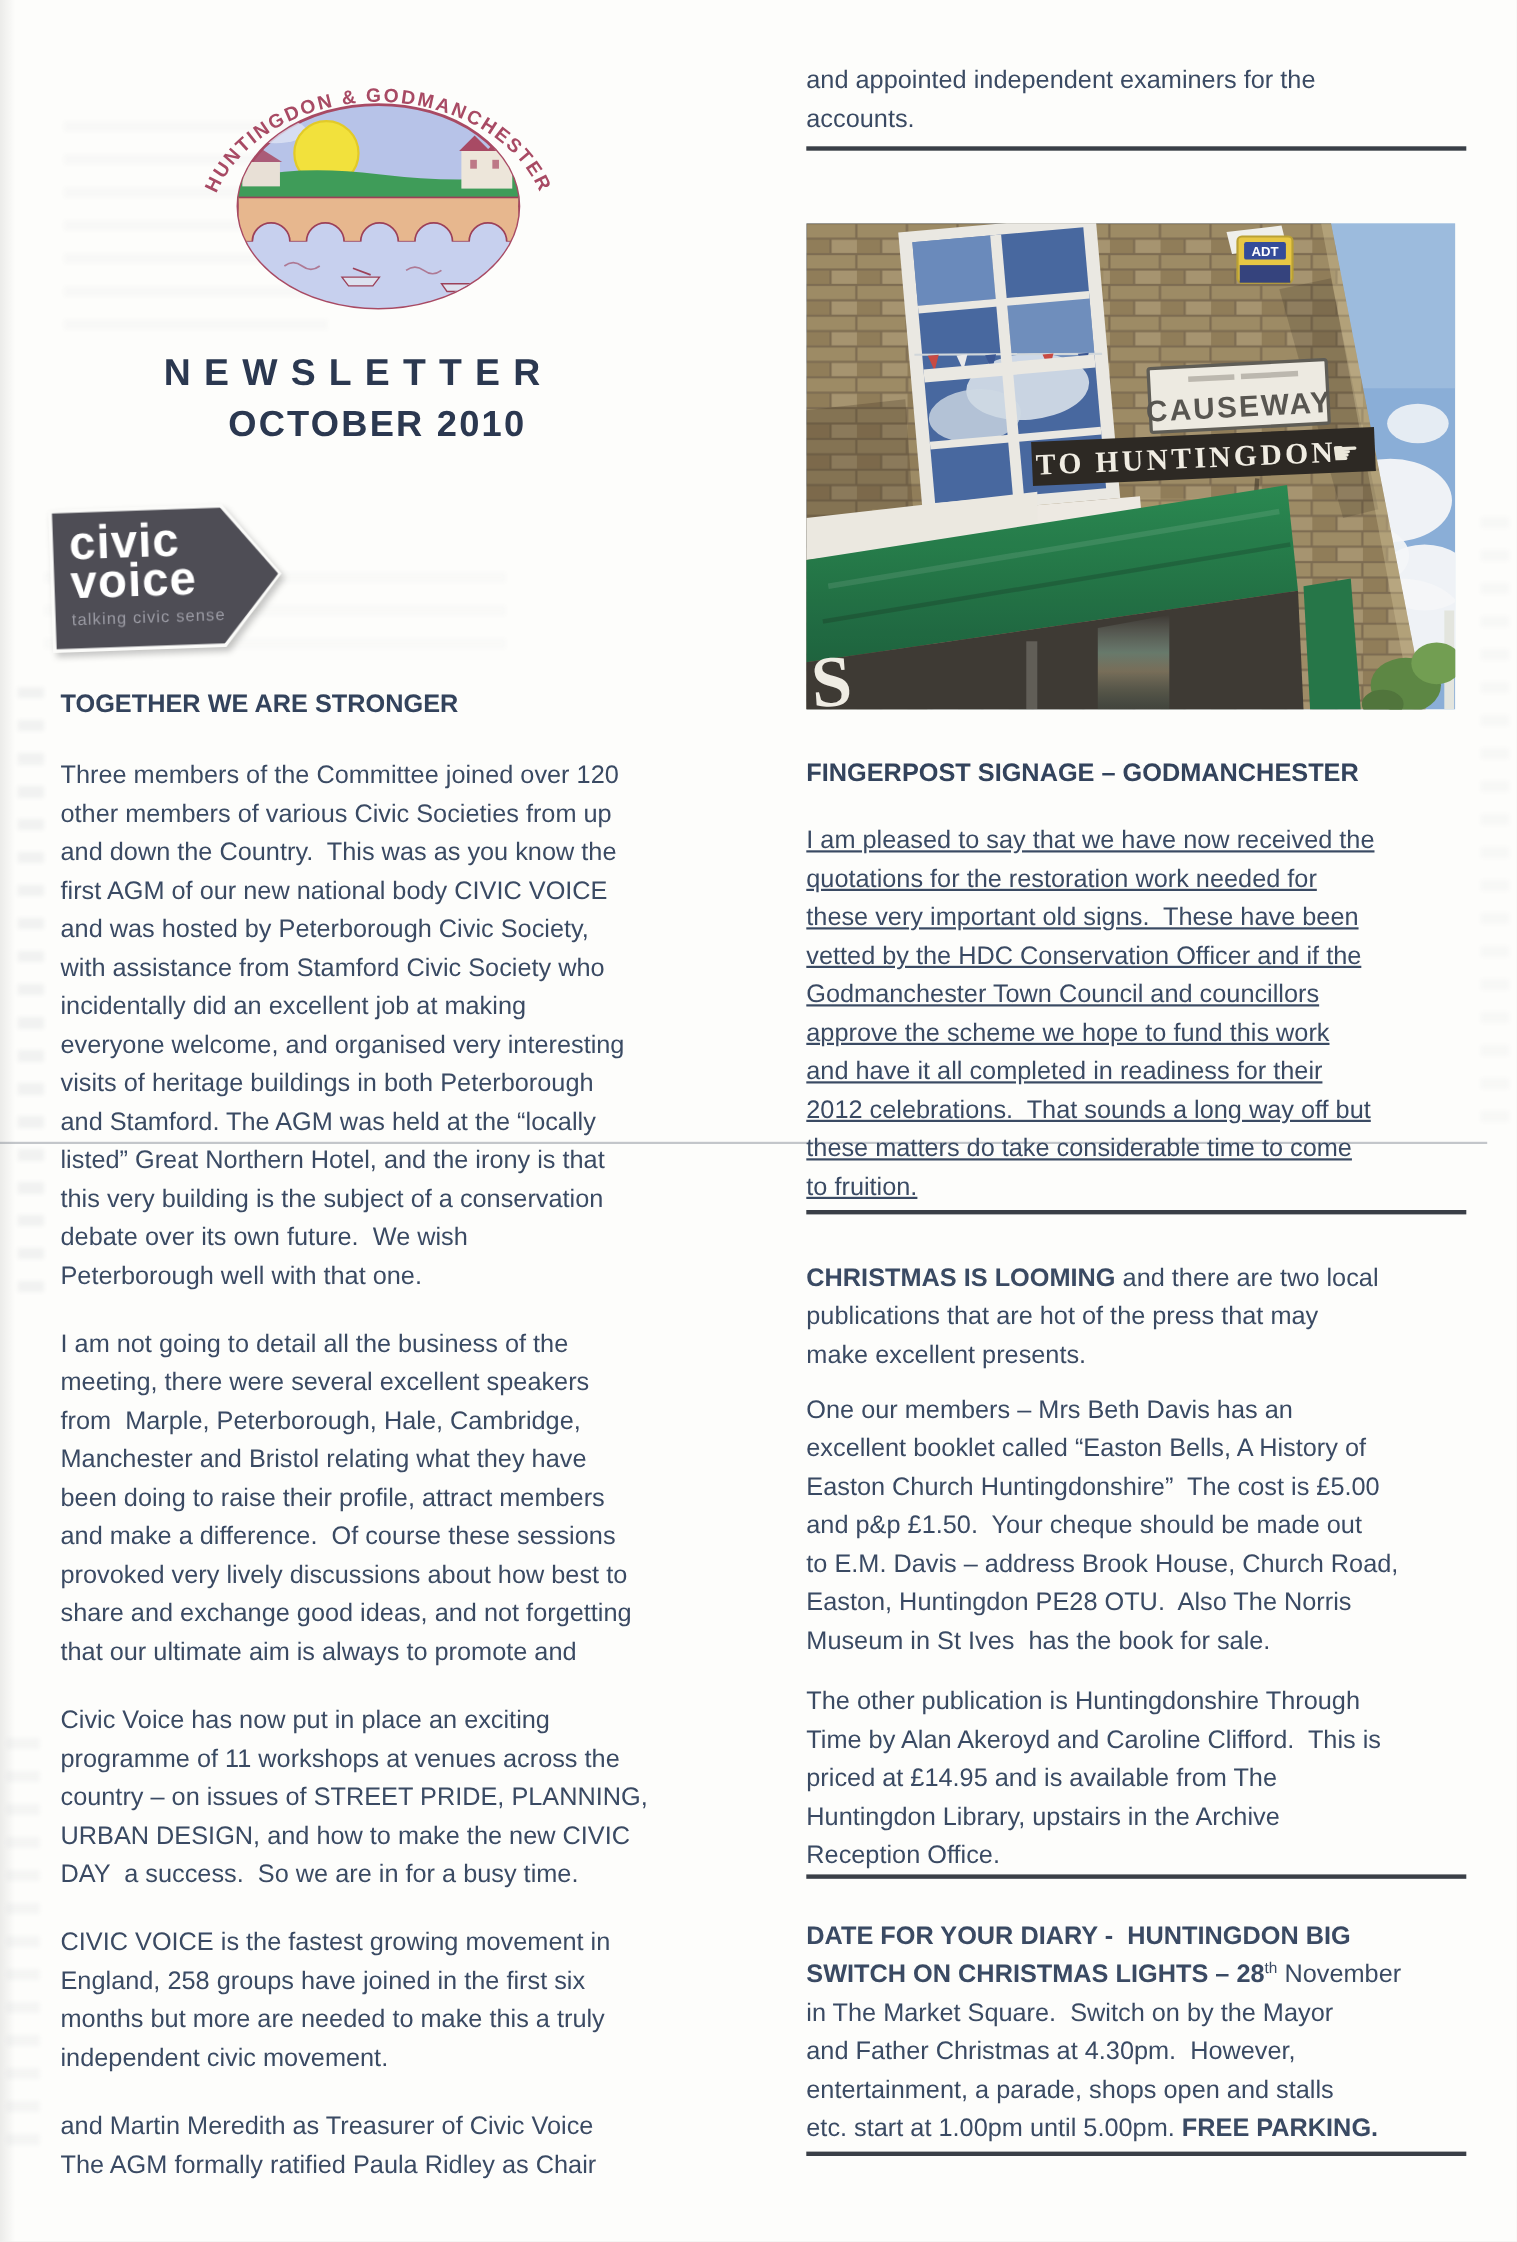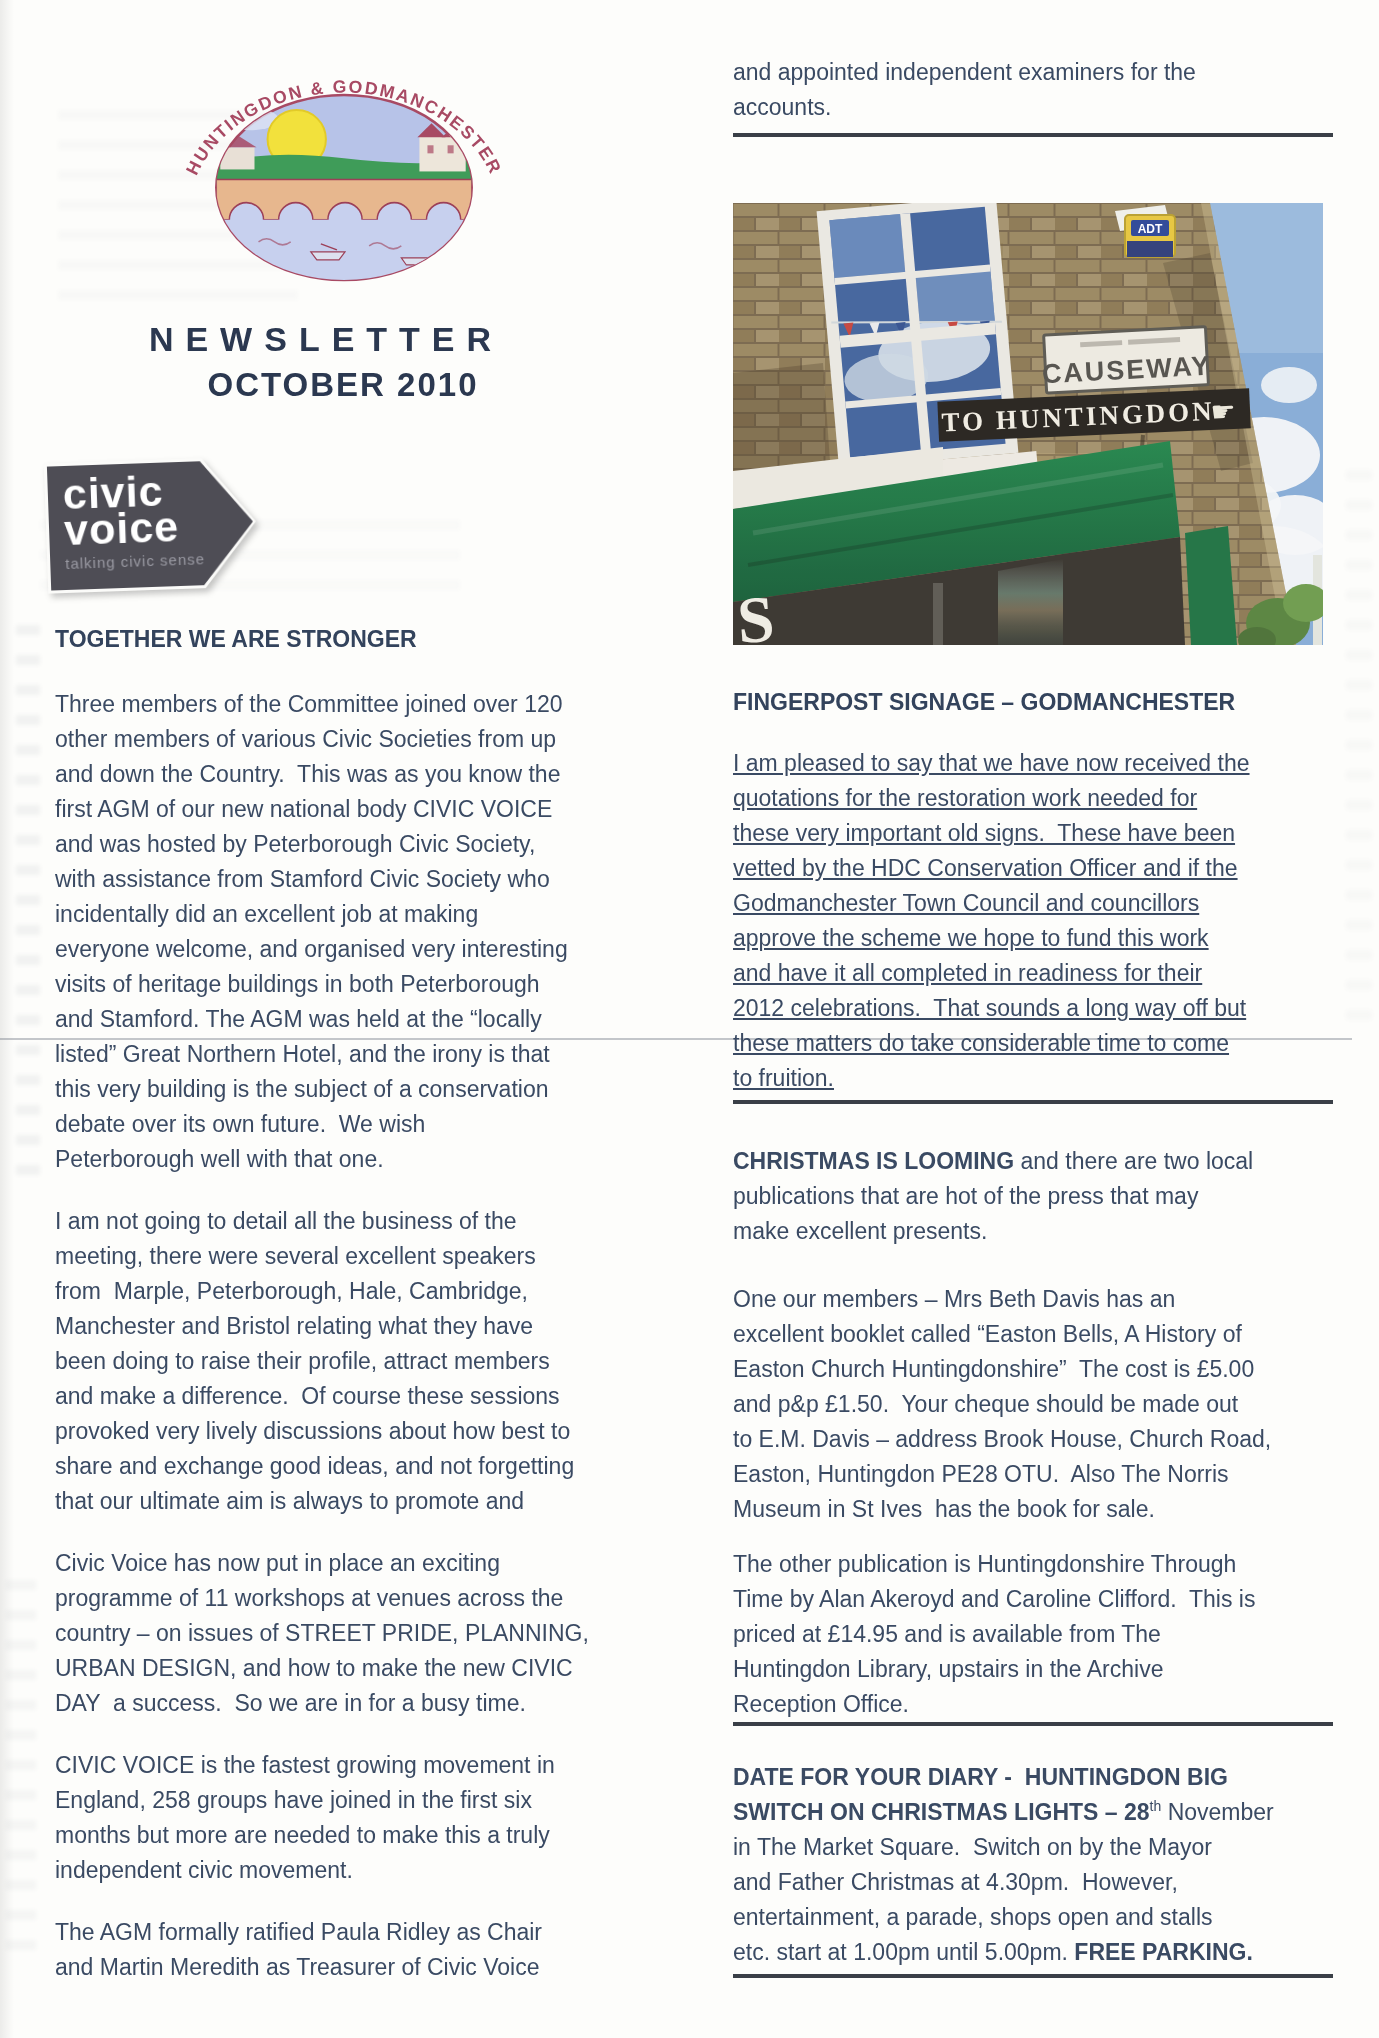--- a/index.html
+++ b/index.html
@@ -40,21 +40,21 @@
   .h-left{margin-bottom:30px;}
   .para{margin-bottom:27px;}
   .rpara{margin:0;}
   .rule{height:4px;background:#3a3f47;width:600px;}
   #rule1{margin-top:8px;}
   .photo{margin-top:66px;width:590px;height:442px;position:relative;}
   #rc-heading{margin-top:40px;}
   #p-fingerpost{margin-top:26px;text-decoration:underline;}
   #rule2{margin-top:4px;}
   #p-christmas{margin-top:40px;}
-  #p-books1{margin-top:33px;}
+  #p-books1{margin-top:15px;}
   #p-books2{margin-top:20px;}
   #rule3{margin-top:0px;}
   #p-diary{margin-top:34px;}
   #rule4{margin-top:4px;}
 </style>
 </head>
 <body>
 
 <div id="page">
 
@@ -157,22 +157,22 @@
         <div class="ln"><span>URBAN DESIGN, and how to make the new CIVIC</span></div>
         <div class="ln"><span>DAY  a success.  So we are in for a busy time.</span></div>
       </div>
     <div class="para">
         <div class="ln"><span>CIVIC VOICE is the fastest growing movement in</span></div>
         <div class="ln"><span>England, 258 groups have joined in the first six</span></div>
         <div class="ln"><span>months but more are needed to make this a truly</span></div>
         <div class="ln"><span>independent civic movement.</span></div>
       </div>
     <div class="para">
+        <div class="ln"><span>and Martin Meredith as Treasurer of Civic Voice</span></div>
         <div class="ln"><span>The AGM formally ratified Paula Ridley as Chair</span></div>
-        <div class="ln"><span>and Martin Meredith as Treasurer of Civic Voice</span></div>
       </div>
   </div>
 
   <div class="col-right">
     <div class="rpara">
         <div class="ln"><span>and appointed independent examiners for the</span></div>
         <div class="ln"><span>accounts.</span></div>
       </div>
     <div class="rule" id="rule1"></div>
 

